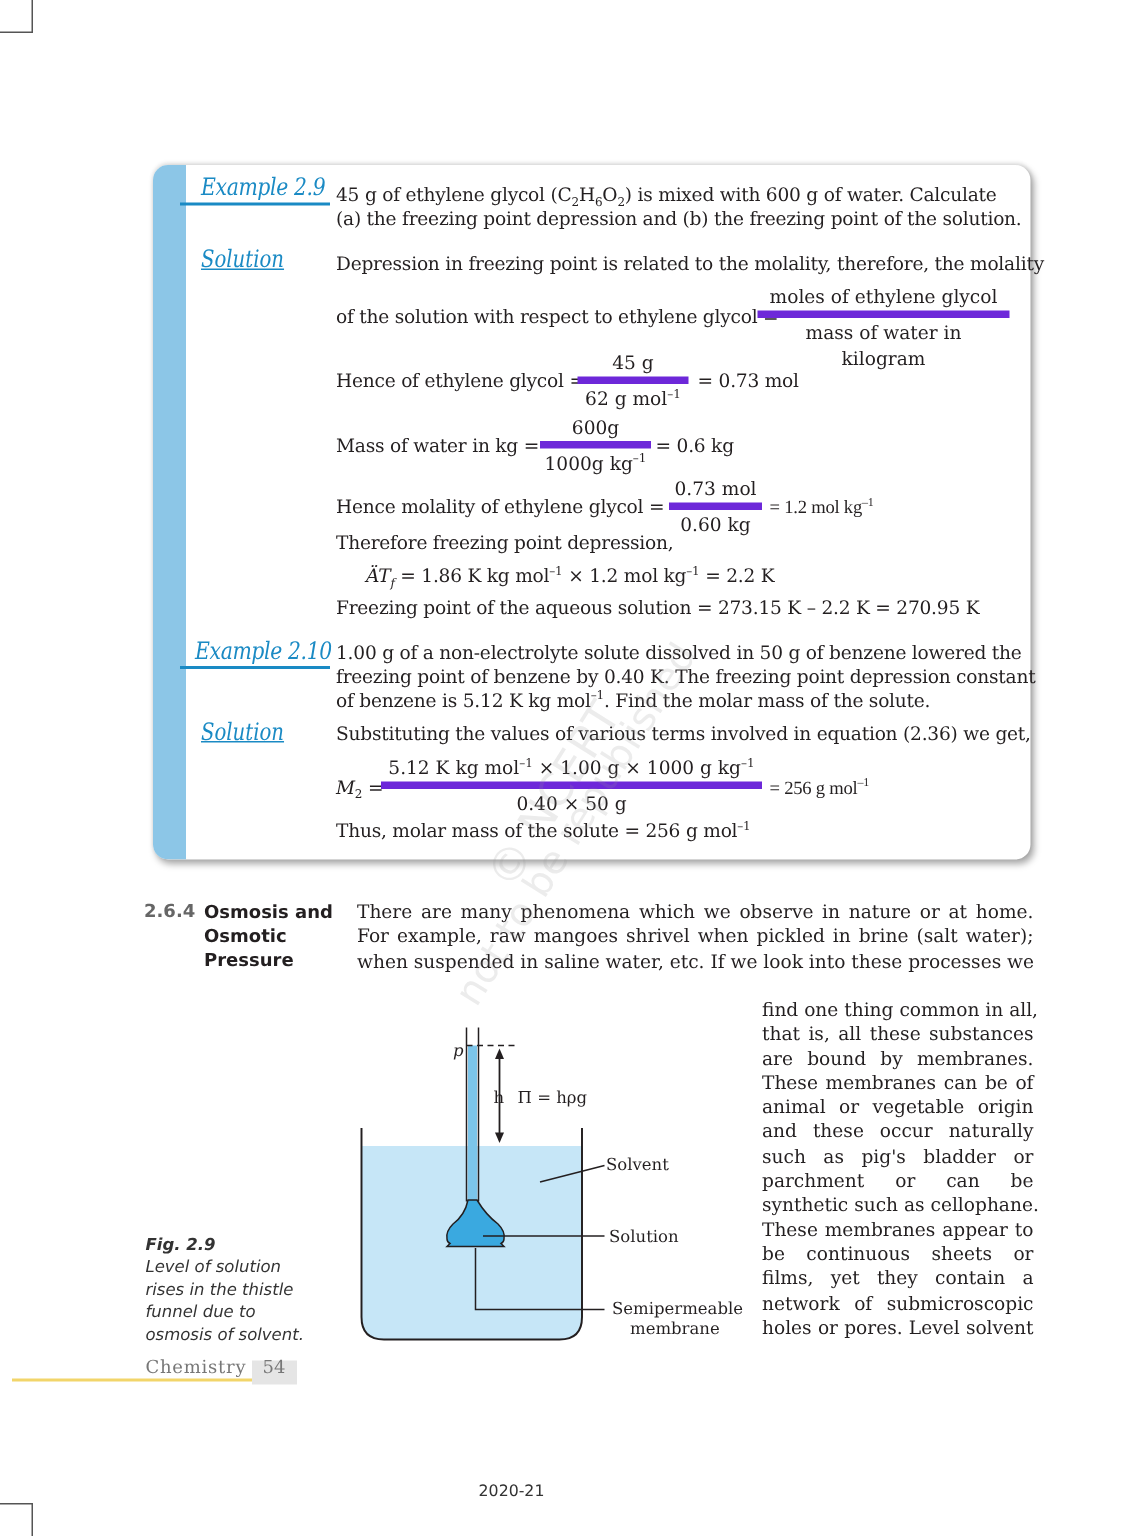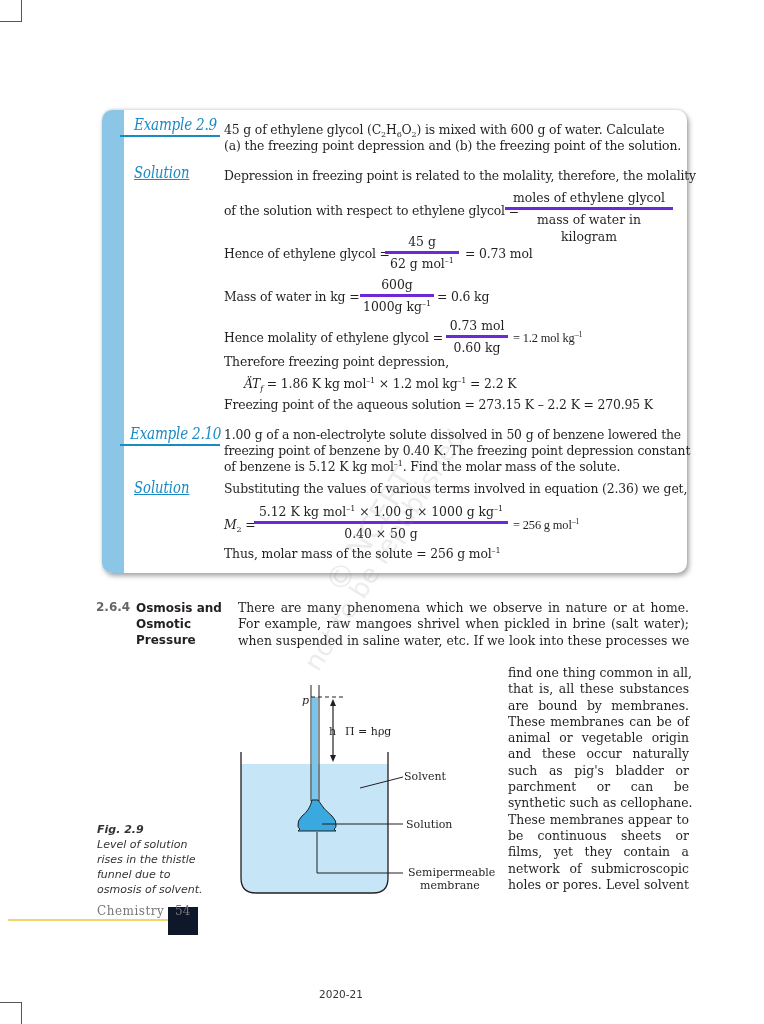--- a/index.html
+++ b/index.html
@@ -14,41 +14,41 @@
             border-radius:10px; box-shadow: 2px 3px 5px rgba(0,0,0,0.35), 0 -1px 3px rgba(0,0,0,0.12); overflow:hidden; }
   .ex-strip { position:absolute; left:0; top:0; width:22px; height:100%; background:#8cc6e7; }
   .ex-label { position:absolute; font-family:"DejaVu Serif", serif; font-style:italic; color:#1a8ac4;
               font-size:16px; letter-spacing:-0.3px; transform:scaleX(0.85); transform-origin:left; }
   .ex-rule { position:absolute; height:1.5px; background:#1a8ac4; }
   .sol-label { position:absolute; font-family:"DejaVu Serif", serif; font-style:italic; color:#1a8ac4;
                font-size:16px; text-decoration:underline; transform:scaleX(0.82); transform-origin:left; }
 
   .t { position:absolute; font-size:12.4px; line-height:16px; white-space:nowrap; letter-spacing:-0.15px; }
   .frac { position:absolute; text-align:center; font-size:12.4px; }
-  .frac .num { display:block; padding:0 3px 1px; border-bottom:3px solid #6d28d9; line-height:17px; }
+  .frac .num { display:block; padding:0 3px 1px; border-bottom:5px solid #6d28d9; line-height:17px; }
   .frac .den { display:block; padding:1px 3px 0; line-height:17px; }
   sup { font-size:8px; vertical-align:5px; line-height:0; }
   sub { font-size:8px; vertical-align:-3px; line-height:0; }
   .it { font-style:italic; }
 
   
   .sec-num { position:absolute; left:96px; top:600px; font-family:"DejaVu Sans", sans-serif; font-weight:bold;
              font-size:12px; color:#666; }
   .sec-title { position:absolute; left:136px; top:600px; font-family:"DejaVu Sans", sans-serif; font-weight:bold;
                font-size:12px; line-height:16px; color:#231f20; width:95px; }
   .para { position:absolute; font-size:12.4px; line-height:16.3px; text-align:justify; }
   .para-line { display:block; text-align:justify; text-align-last:justify; white-space:nowrap; }
 
   .fig-cap { position:absolute; left:97px; top:822px; font-family:"DejaVu Sans", sans-serif; font-style:italic;
              font-size:11px; line-height:15px; color:#333; }
   .fig-cap .fig-no { font-weight:bold; }
 
   .footer-text { position:absolute; left:97px; top:904px; font-family:"DejaVu Serif", serif; font-size:12px;
                  color:#777; letter-spacing:0.5px; }
-  .footer-pg { position:absolute; left:168px; top:907px; width:30px; height:28px; background:#0f172a;
+  .footer-pg { position:absolute; left:168px; top:907px; width:30px; height:16px; background:#e5e5e5;
                font-size:12px; line-height:9px; color:#777; padding-left:7px; box-sizing:border-box; }
   .footer-rule { position:absolute; left:8px; top:919px; width:190px; height:2px; background:#f2d56a; }
   .year { position:absolute; left:0; width:682px; top:988px; text-align:center; font-family:"DejaVu Sans", sans-serif;
           font-size:10.5px; color:#333; }
 
   .watermark { position:absolute; font-family:"DejaVu Sans", sans-serif; color:rgba(150,150,150,0.18);
                font-size:30px; transform:rotate(-58deg); transform-origin:left top; white-space:nowrap; pointer-events:none; }
 
   .diagram { position:absolute; left:230px; top:680px; width:270px; height:220px; }
   .diag-label { font-family:"DejaVu Serif", serif; font-size:11px; fill:#231f20; }

